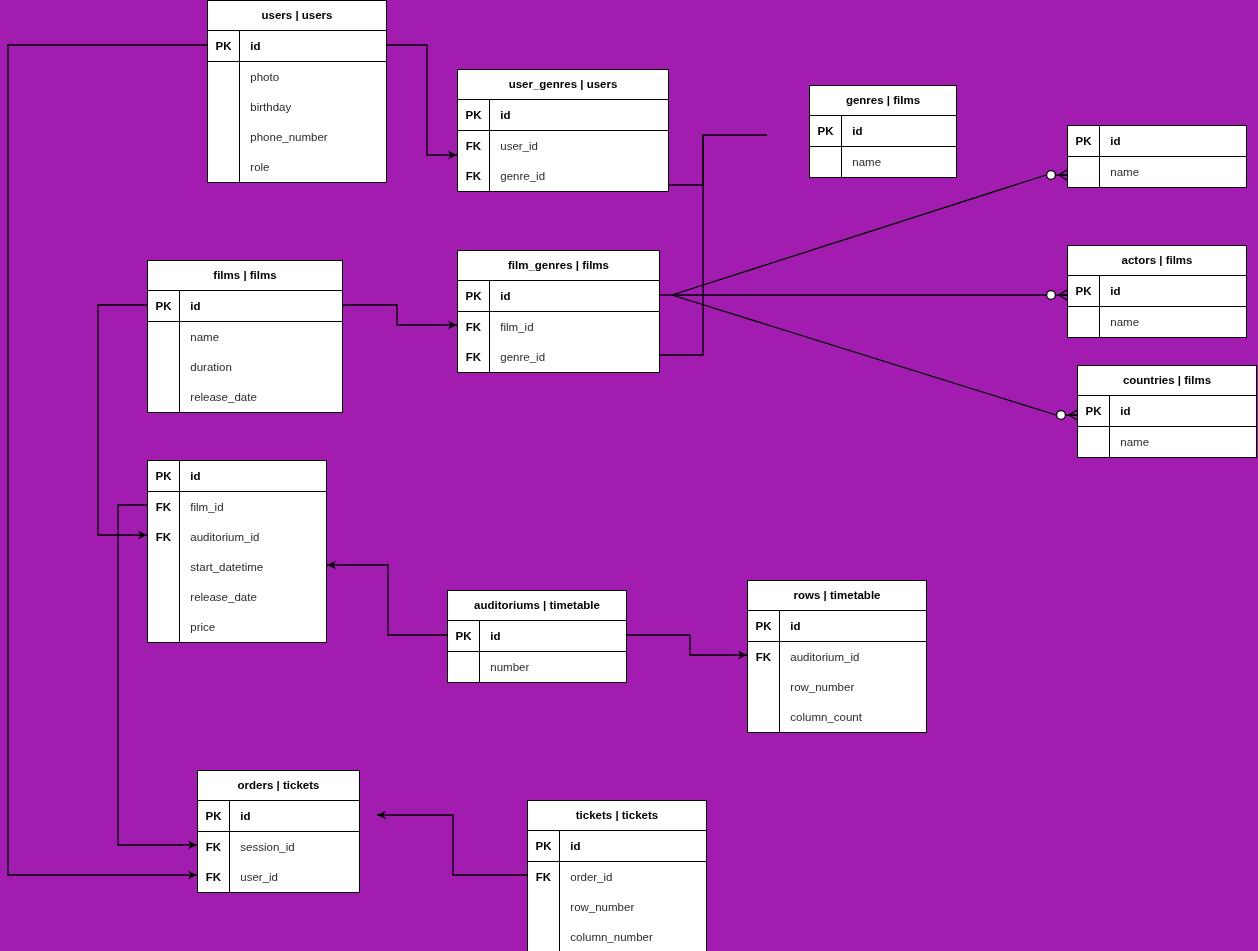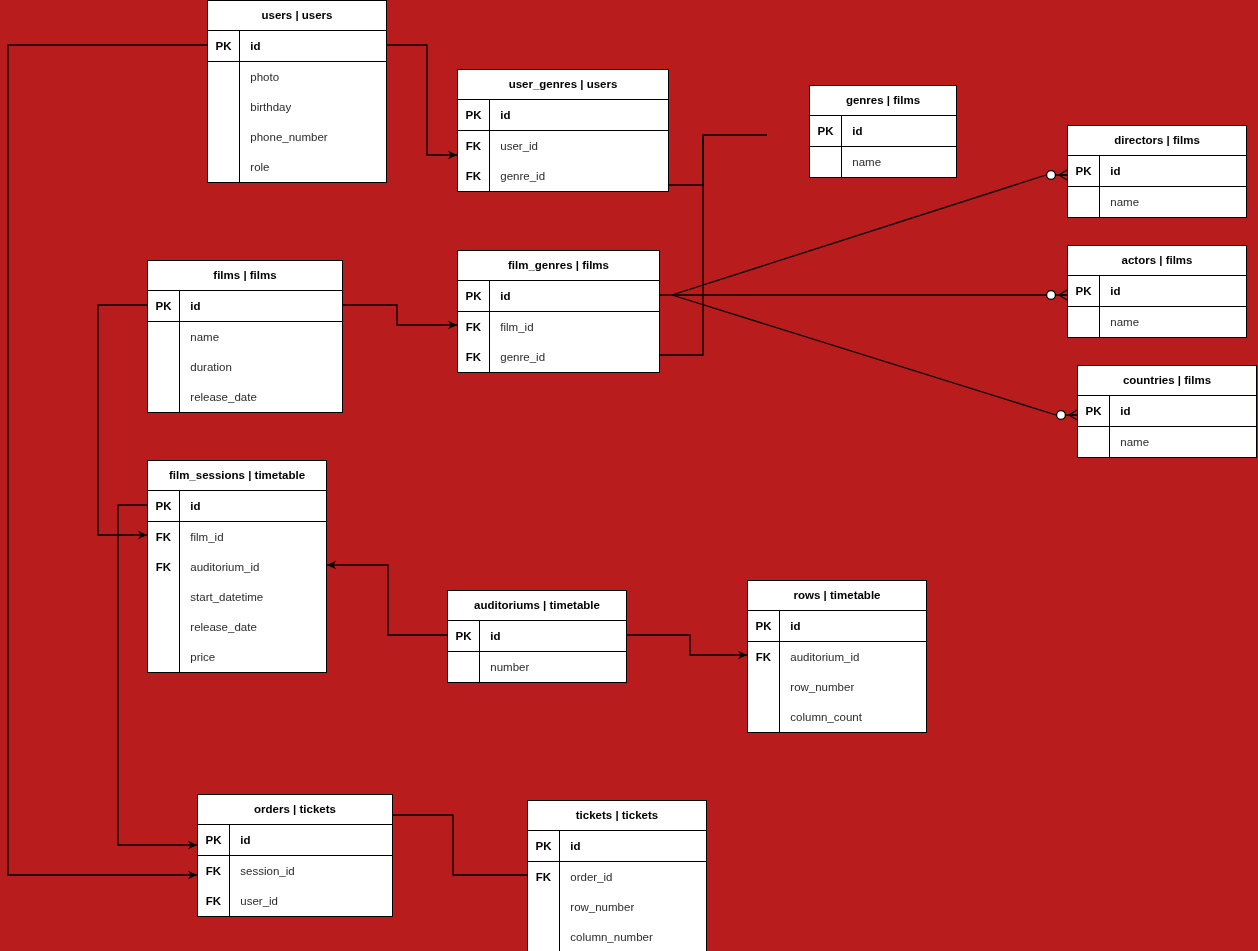--- a/index.html
+++ b/index.html
@@ -4,21 +4,21 @@
 <style>
   html,body{margin:0;padding:0;background:#ffffff;}
   body{
     font-family:"Liberation Sans", sans-serif;
     -webkit-font-smoothing:antialiased;
   }
   #canvas{
     position:relative;
     width:1258px;
     height:951px;
-    background:#b91c1c;
+    background:#a21caf;
     overflow:hidden;
   }
   #edges{
     position:absolute;
     left:0; top:0;
     width:1258px; height:951px;
     pointer-events:none;
   }
   .entity{
     position:absolute;
@@ -242,21 +242,20 @@
         </div>
         <div class="ent-group last">
           <div class="attr">
             <div class="key"></div>
             <div class="keyline"></div>
             <div class="aname">name</div>
           </div>
         </div>
       </div>
       <div class="entity" style="left: 1067px; top: 125px; width: 180px;">
-        <div class="ent-title">directors | films</div>
         <div class="ent-group">
           <div class="attr pk">
             <div class="key">PK</div>
             <div class="keyline"></div>
             <div class="aname">id</div>
           </div>
         </div>
         <div class="ent-group last">
           <div class="attr">
             <div class="key"></div>
@@ -342,21 +341,20 @@
             <div class="aname">film_id</div>
           </div>
           <div class="attr">
             <div class="key">FK</div>
             <div class="keyline"></div>
             <div class="aname">genre_id</div>
           </div>
         </div>
       </div>
       <div class="entity" style="left: 147px; top: 460px; width: 180px;">
-        <div class="ent-title">film_sessions | timetable</div>
         <div class="ent-group">
           <div class="attr pk">
             <div class="key">PK</div>
             <div class="keyline"></div>
             <div class="aname">id</div>
           </div>
         </div>
         <div class="ent-group last">
           <div class="attr">
             <div class="key">FK</div>
@@ -422,21 +420,21 @@
             <div class="keyline"></div>
             <div class="aname">row_number</div>
           </div>
           <div class="attr">
             <div class="key"></div>
             <div class="keyline"></div>
             <div class="aname">column_count</div>
           </div>
         </div>
       </div>
-      <div class="entity" style="left: 197px; top: 794px; width: 196px;">
+      <div class="entity" style="left: 197px; top: 770px; width: 163px;">
         <div class="ent-title">orders | tickets</div>
         <div class="ent-group">
           <div class="attr pk">
             <div class="key">PK</div>
             <div class="keyline"></div>
             <div class="aname">id</div>
           </div>
         </div>
         <div class="ent-group last">
           <div class="attr">

